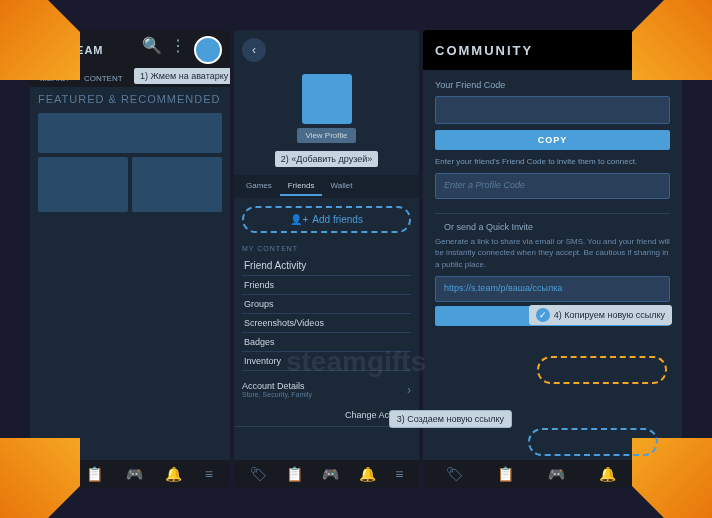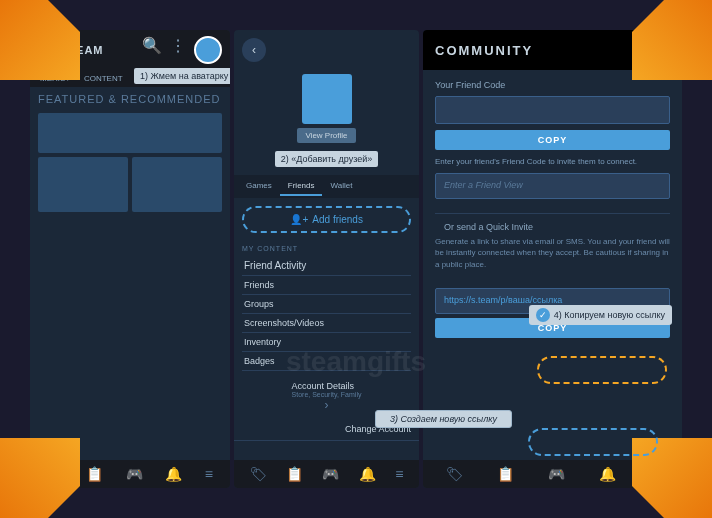--- a/index.html
+++ b/index.html
@@ -306,21 +306,20 @@
     .content-item.bold {
       font-weight: normal;
       font-size: 10px;
     }
 
     .account-item {
       padding: 6px 8px;
       display: flex;
       justify-content: space-between;
       align-items: center;
-      flex-direction: column;
     }
 
     .middle-bottom-nav {
       margin-top: auto;
       background: #171a21;
       padding: 6px;
       display: flex;
       justify-content: space-around;
     }
 
@@ -425,21 +424,21 @@
       color: #8ba7c0;
       font-size: 9px;
       margin-bottom: 4px;
       margin-left: 9px;
     }
 
     .quick-invite-desc {
       color: #6a8aaa;
       font-size: 8px;
       line-height: 1.4;
-      margin-bottom: 18px;
+      margin-bottom: 6px;
     }
 
     .note-text {
       color: #6a8aaa;
       font-size: 8px;
       line-height: 1.4;
       margin-bottom: 6px;
     }
 
     .link-box {
@@ -483,26 +482,25 @@
       display: flex;
       justify-content: space-around;
     }
 
     
     .step-tooltip {
       position: absolute;
       background: #c6d4df;
       color: #1b2838;
       font-size: 9px;
-      padding: 3px 14px;
+      padding: 3px 7px;
       border-radius: 3px;
       white-space: nowrap;
       z-index: 100;
       border: 1px solid #a0b8cc;
-      font-style: italic;
     }
 
     .step-tooltip::before {
       content: '';
       position: absolute;
     }
 
     
     .dashed-ellipse {
       position: absolute;
@@ -632,22 +630,22 @@
       <span>👤+</span>
       <span>Add friends</span>
     </div>
 
     <div class="my-content-section">
       <div class="my-content-label">MY CONTENT</div>
       <div class="content-item bold">Friend Activity</div>
       <div class="content-item">Friends</div>
       <div class="content-item">Groups</div>
       <div class="content-item">Screenshots/Videos</div>
+      <div class="content-item">Badges</div>
       <div class="content-item">Inventory</div>
-      <div class="content-item">Badges</div>
     </div>
 
     <div class="account-item">
       <div>
         <div style="color:#c7d5e0; font-size:9px;">Account Details</div>
         <div style="color:#5a7a9a; font-size:7px;">Store, Security, Family</div>
       </div>
       <span style="color:#5a7a9a; font-size:12px;">›</span>
     </div>
     <div class="content-item" style="padding:6px 8px;text-align:right;">Change Account</div>
@@ -669,21 +667,21 @@
         <div class="community-avatar"></div>
       </div>
     </div>
 
     <div class="right-panel-content">
       <div class="friend-code-section" style="padding-left:0; padding-right:0;">
         <div class="section-label">Your Friend Code</div>
         <div class="code-input-box"></div>
         <div class="copy-btn">COPY</div>
         <div class="invite-desc">Enter your friend's Friend Code to invite them to connect.</div>
-        <div class="enter-code-input">Enter a Friend View</div>
+        <div class="enter-code-input">Enter a Profile Code</div>
       </div>
 
       <hr class="divider">
 
       <div>
         <div class="quick-invite-title">Or send a Quick Invite</div>
         <div class="quick-invite-desc">Generate a link to share via email or SMS. You and your friend will be instantly connected when they accept. Be cautious if sharing in a public place.</div>
         <div class="link-box">https://s.team/p/ваша/ссылка</div>
         <div class="copy-btn-blue">COPY</div>
       </div>

